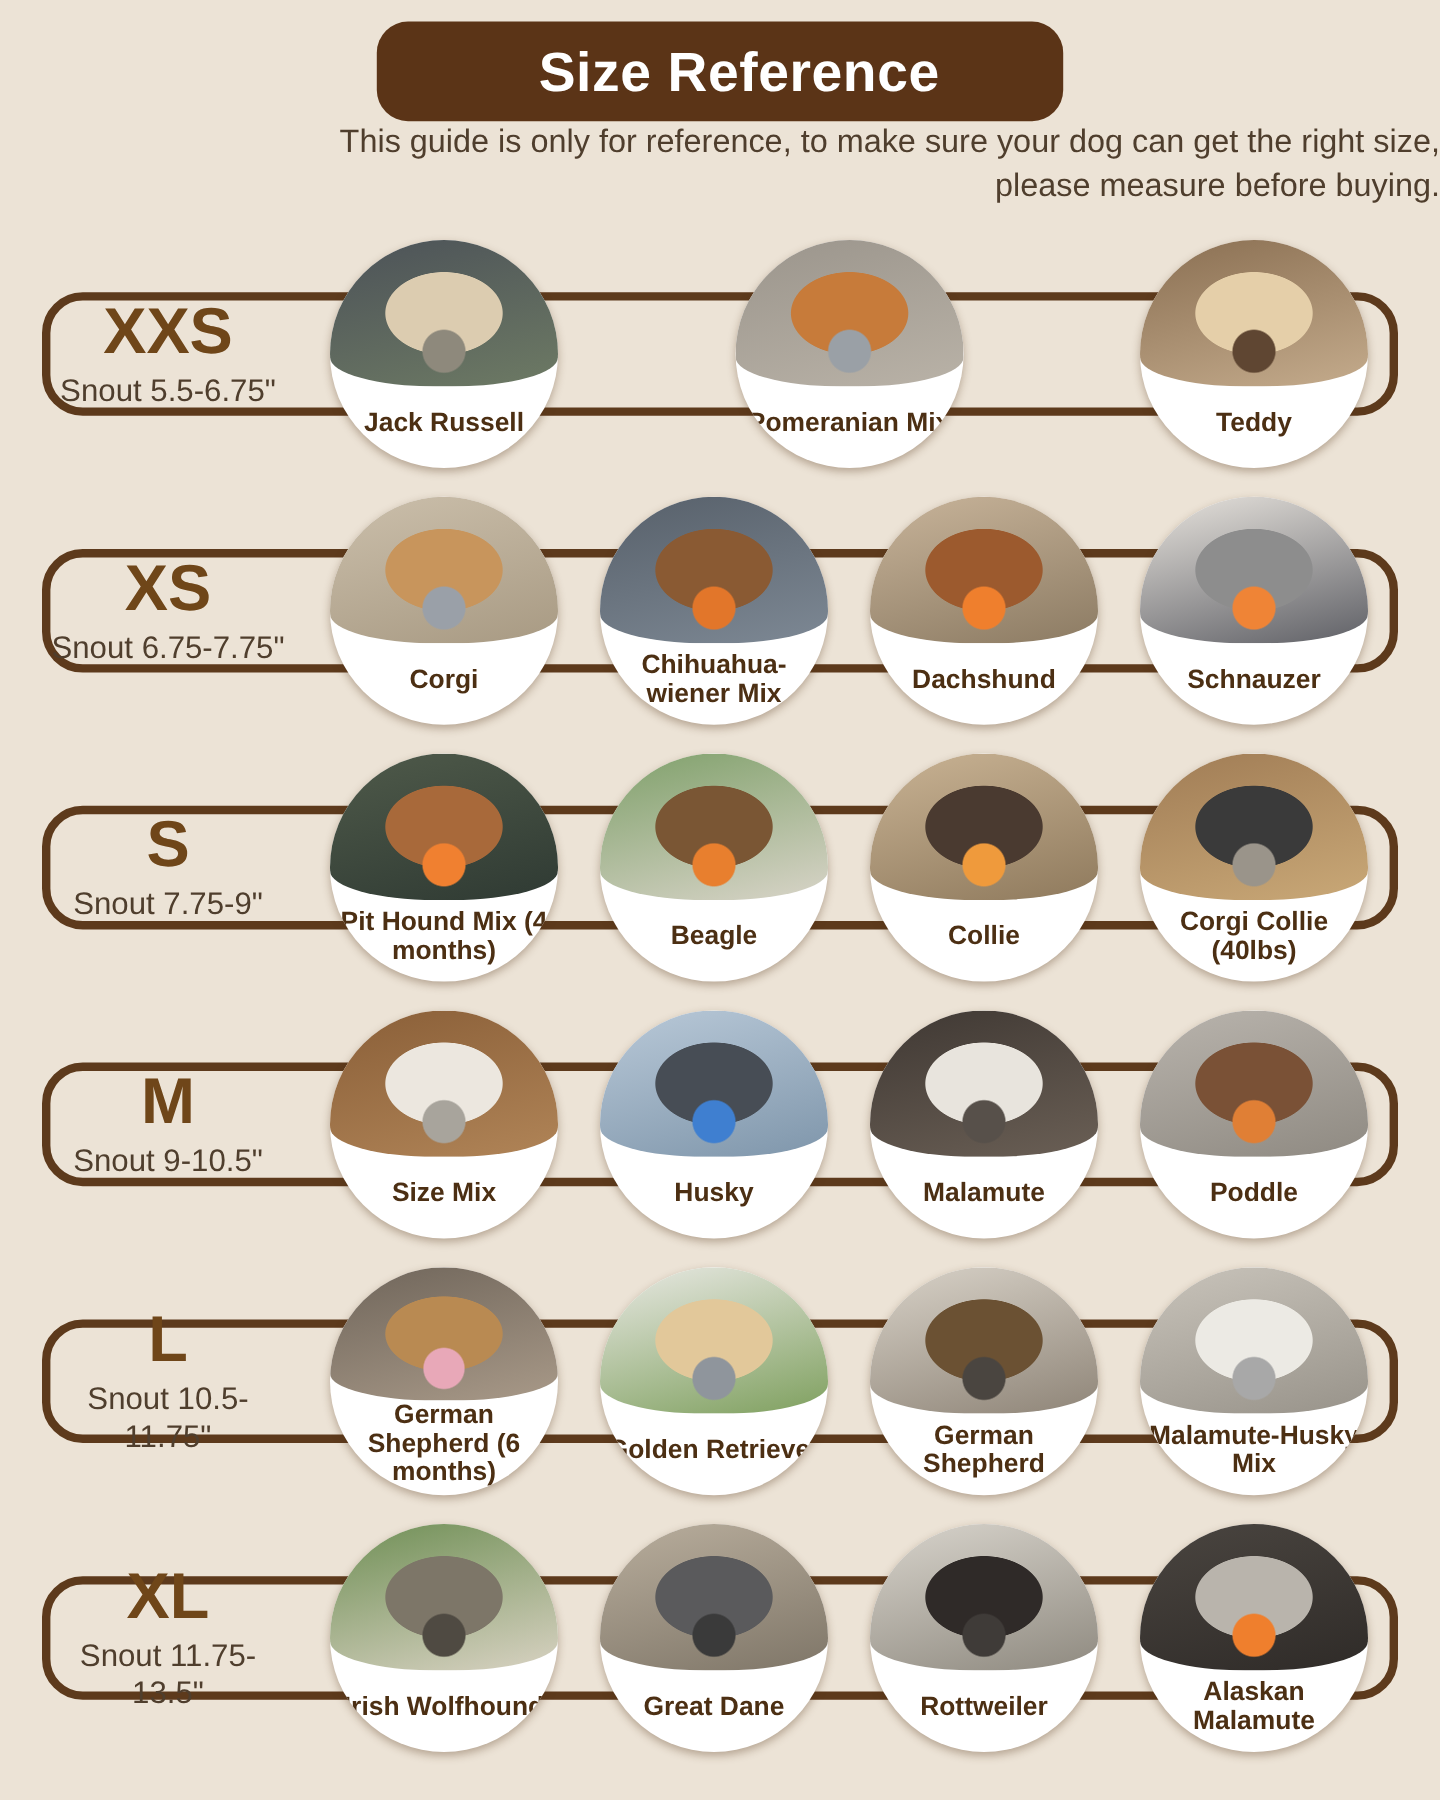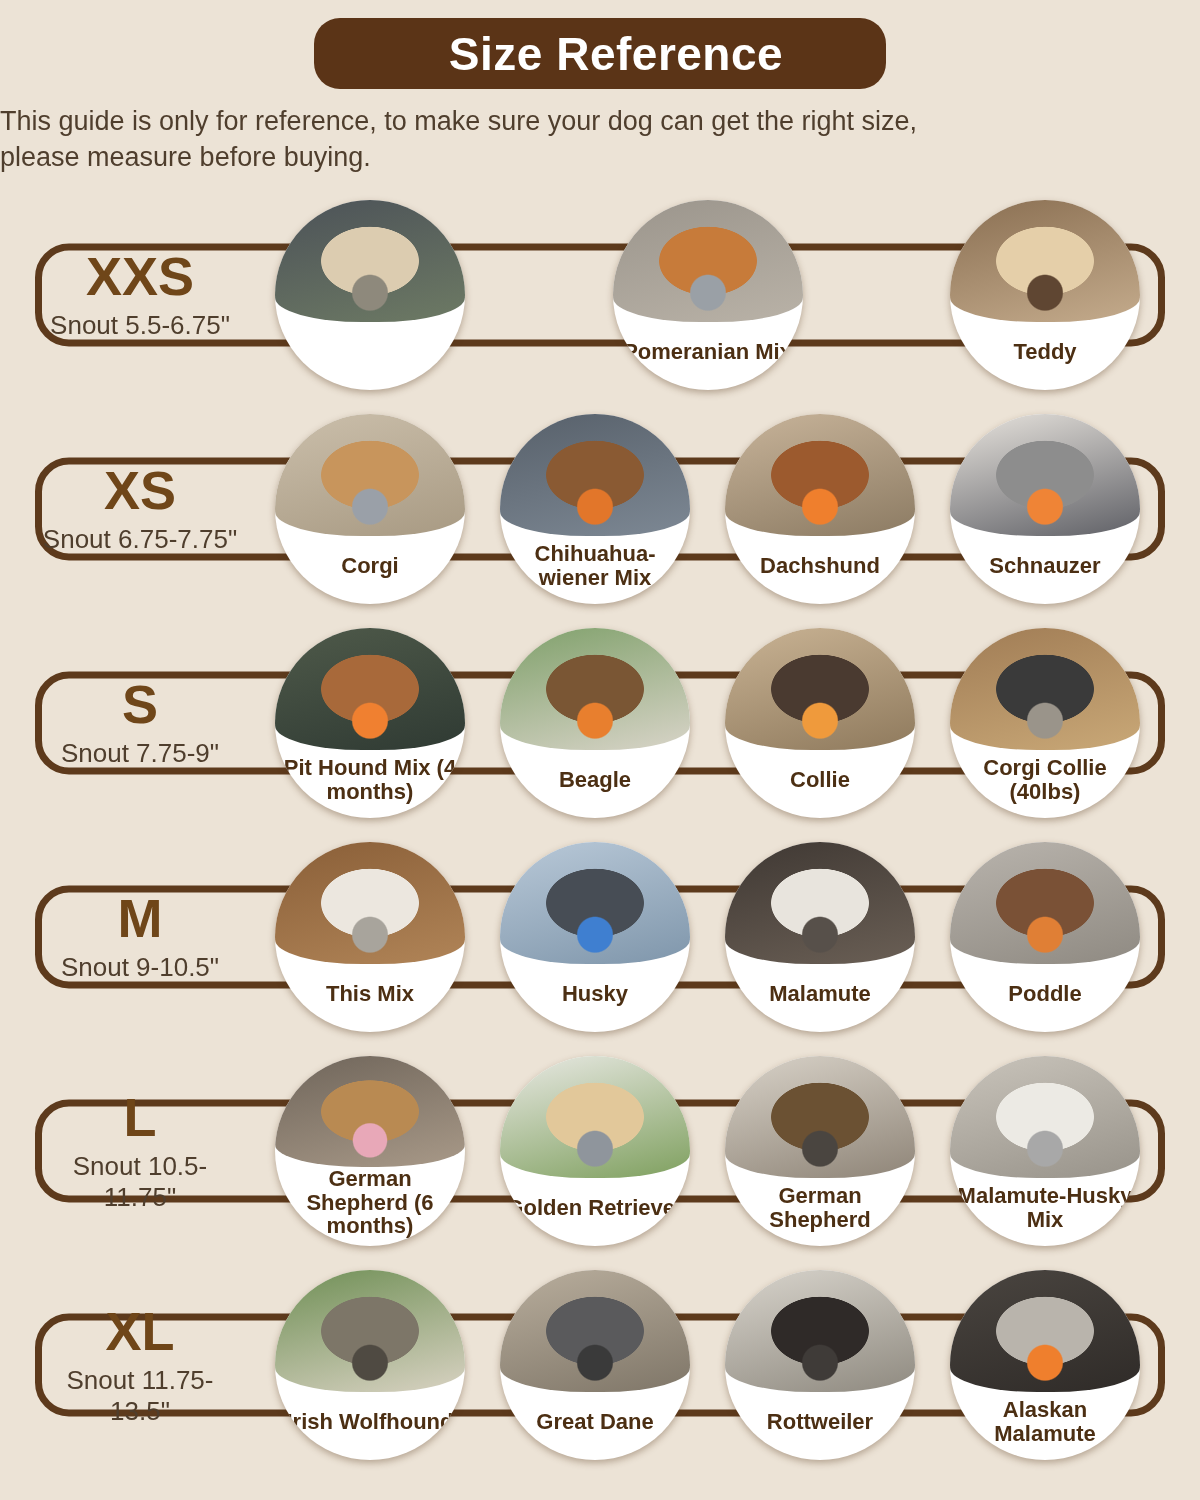--- a/index.html
+++ b/index.html
@@ -14,35 +14,34 @@
   html,body{background:var(--bg);}
   .page{
     position:relative;
     width:1200px;height:1500px;
     margin:0 auto;
     background:var(--bg);
     font-family:"Liberation Sans", sans-serif;
     overflow:hidden;
   }
   .banner{
-    width:572px;height:71px;
+    width:572px;height:83px;
     margin:18px auto 0 auto;
     background:var(--brown-dark);
     border-radius:26px;
     display:flex;align-items:center;justify-content:center;padding-left:32px;
   }
   .banner h1{
     color:#ffffff;
     font-size:46px;
     font-weight:bold;
     letter-spacing:.5px;
   }
   .subtitle{
-    margin-top:15px;
-    text-align:left;
+    text-align:right;
     font-size:27px;
     line-height:1.32;
     color:var(--brown-text);
   }
   .rows{
     position:absolute;
     top:188px;left:0;right:0;
   }
   .row{
     position:relative;
@@ -121,20 +120,21 @@
   <div class="rows" id="rows">
   <section class="row">
     <div class="row-frame"></div>
     <div class="size-box">
       <div class="size-label">XXS</div>
       <div class="snout-range">Snout 5.5-6.75"</div>
     </div>
     <div class="dogs">
   <figure class="dog-circle">
     <div class="dog-photo" style="background: radial-gradient(circle at 50% 76%, rgb(142, 137, 124) 0px, rgb(142, 137, 124) 13%, rgba(0, 0, 0, 0) 14%), radial-gradient(44% 48%, rgb(220, 204, 176) 0px, rgb(220, 204, 176) 58%, rgba(0, 0, 0, 0) 59%), linear-gradient(165deg, rgb(76, 82, 88) 0%, rgb(109, 122, 100) 100%);"></div>
+    <figcaption class="dog-name">Jack Russell</figcaption>
   </figure>
 
   <figure class="dog-circle">
     <div class="dog-photo" style="background: radial-gradient(circle at 50% 76%, rgb(154, 160, 166) 0px, rgb(154, 160, 166) 13%, rgba(0, 0, 0, 0) 14%), radial-gradient(44% 48%, rgb(199, 123, 58) 0px, rgb(199, 123, 58) 58%, rgba(0, 0, 0, 0) 59%), linear-gradient(165deg, rgb(155, 149, 140) 0%, rgb(185, 178, 167) 100%);"></div>
     <figcaption class="dog-name">Pomeranian Mix</figcaption>
   </figure>
 
   <figure class="dog-circle">
     <div class="dog-photo" style="background: radial-gradient(circle at 50% 76%, rgb(95, 70, 50) 0px, rgb(95, 70, 50) 13%, rgba(0, 0, 0, 0) 14%), radial-gradient(44% 48%, rgb(229, 207, 169) 0px, rgb(229, 207, 169) 58%, rgba(0, 0, 0, 0) 59%), linear-gradient(165deg, rgb(138, 111, 82) 0%, rgb(196, 171, 140) 100%);"></div>
     <figcaption class="dog-name">Teddy</figcaption>
@@ -203,21 +203,21 @@
 
   <section class="row">
     <div class="row-frame"></div>
     <div class="size-box">
       <div class="size-label">M</div>
       <div class="snout-range">Snout 9-10.5"</div>
     </div>
     <div class="dogs">
   <figure class="dog-circle">
     <div class="dog-photo" style="background: radial-gradient(circle at 50% 76%, rgb(168, 164, 156) 0px, rgb(168, 164, 156) 13%, rgba(0, 0, 0, 0) 14%), radial-gradient(44% 48%, rgb(236, 231, 223) 0px, rgb(236, 231, 223) 58%, rgba(0, 0, 0, 0) 59%), linear-gradient(165deg, rgb(138, 95, 56) 0%, rgb(176, 132, 87) 100%);"></div>
-    <figcaption class="dog-name">This Mix</figcaption>
+    <figcaption class="dog-name">Size Mix</figcaption>
   </figure>
 
   <figure class="dog-circle">
     <div class="dog-photo" style="background: radial-gradient(circle at 50% 76%, rgb(63, 127, 208) 0px, rgb(63, 127, 208) 13%, rgba(0, 0, 0, 0) 14%), radial-gradient(44% 48%, rgb(71, 77, 85) 0px, rgb(71, 77, 85) 58%, rgba(0, 0, 0, 0) 59%), linear-gradient(165deg, rgb(185, 201, 216) 0%, rgb(127, 150, 171) 100%);"></div>
     <figcaption class="dog-name">Husky</figcaption>
   </figure>
 
   <figure class="dog-circle">
     <div class="dog-photo" style="background: radial-gradient(circle at 50% 76%, rgb(87, 80, 74) 0px, rgb(87, 80, 74) 13%, rgba(0, 0, 0, 0) 14%), radial-gradient(44% 48%, rgb(232, 228, 221) 0px, rgb(232, 228, 221) 58%, rgba(0, 0, 0, 0) 59%), linear-gradient(165deg, rgb(63, 56, 51) 0%, rgb(106, 95, 85) 100%);"></div>
     <figcaption class="dog-name">Malamute</figcaption>

